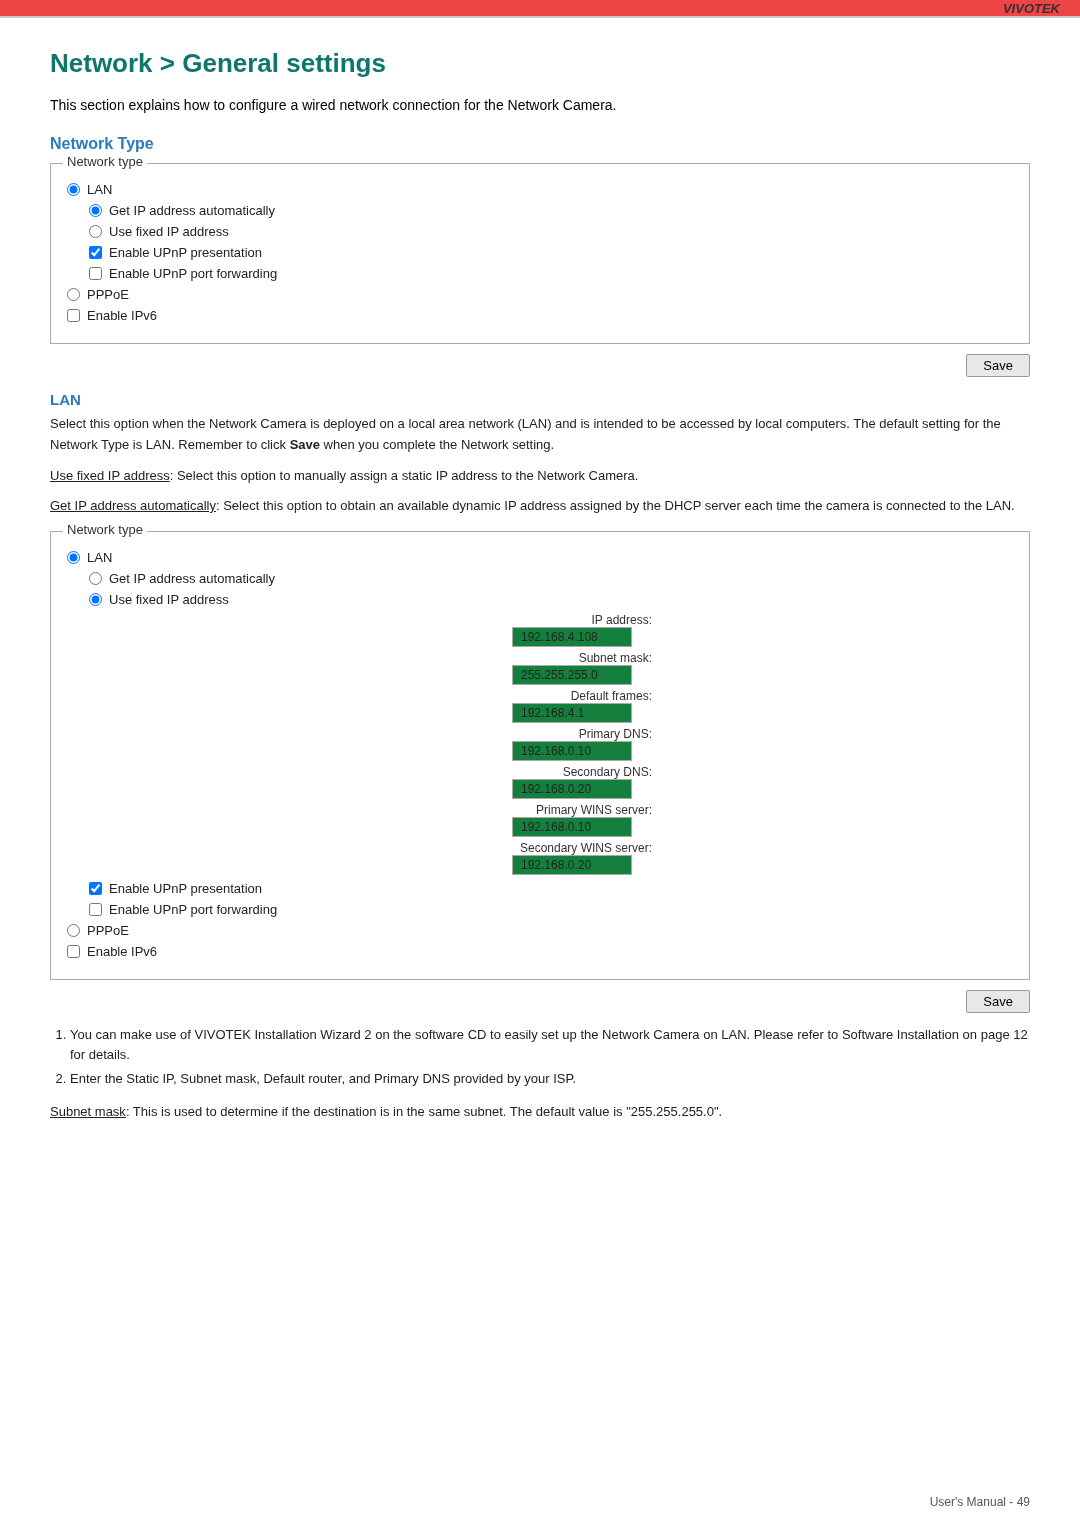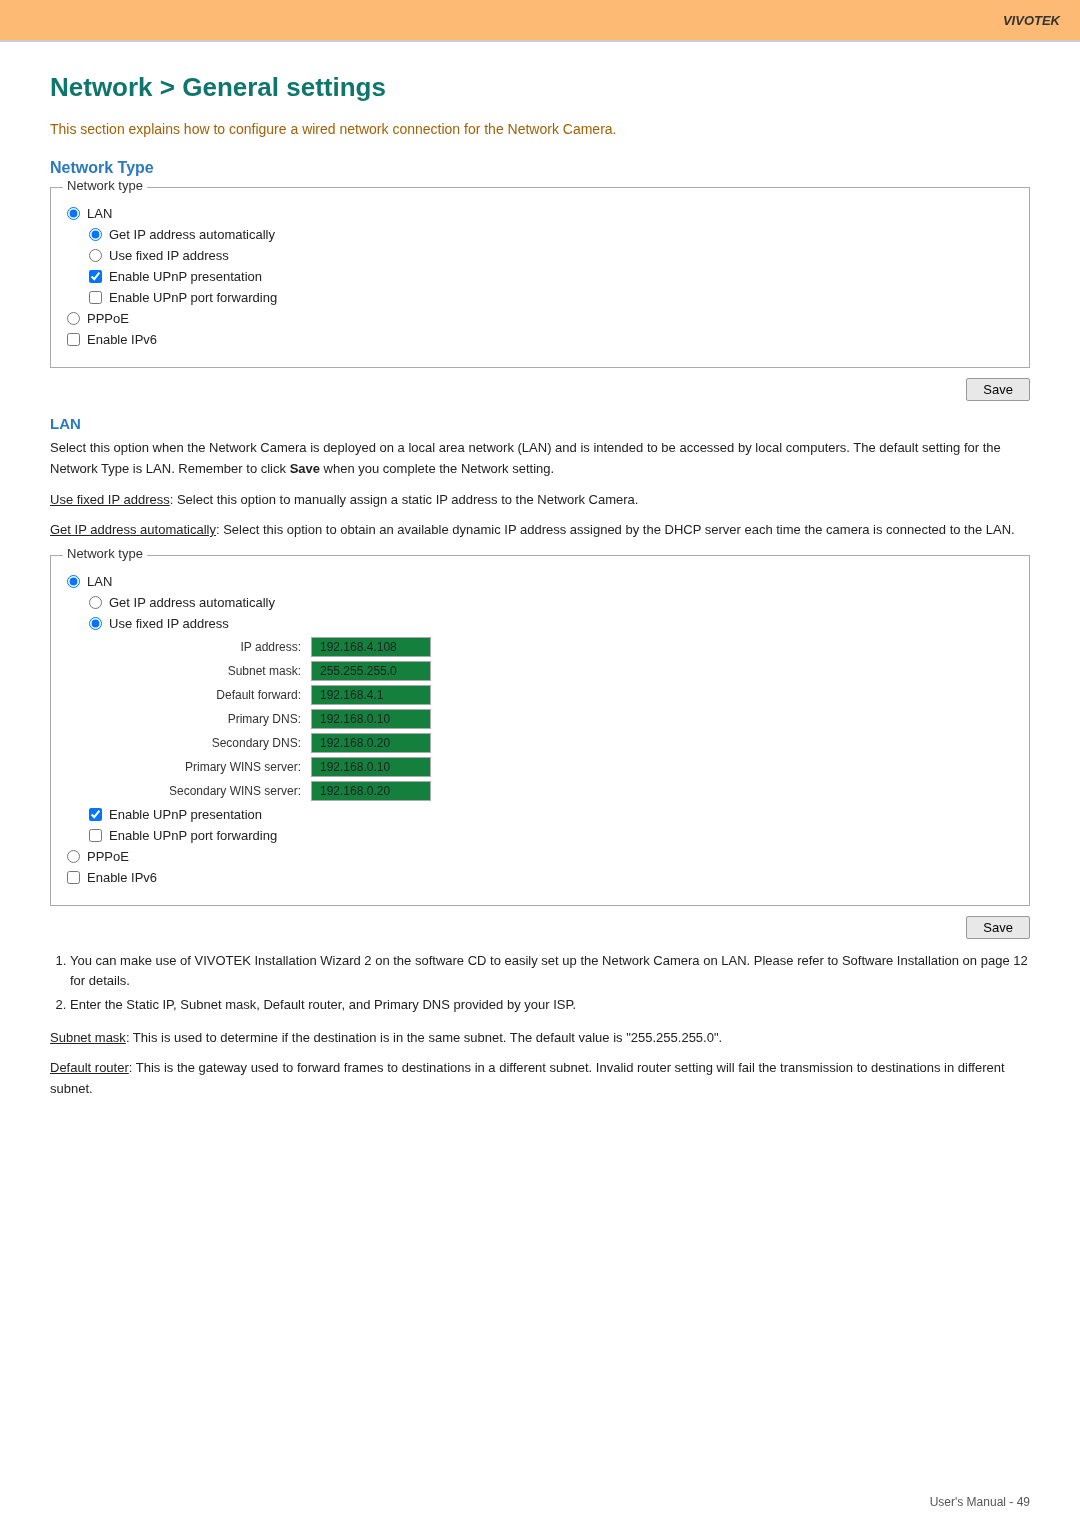--- a/index.html
+++ b/index.html
@@ -6,43 +6,43 @@
     body {
       font-family: Arial, sans-serif;
       font-size: 14px;
       background: #fff;
       color: #222;
       width: 1080px;
       min-height: 1527px;
       position: relative;
     }
     .page-header {
-      background: #fdba74;
+      background: #ef4444;
       border-bottom: 1px solid #ccc;
-      padding: 12px 20px;
+      padding: 0 20px;
       text-align: right;
     }
     .brand-name {
       font-style: italic;
       font-weight: bold;
       font-size: 13px;
       color: #333;
     }
     .content {
       padding: 30px 50px 40px 50px;
     }
     .page-title {
       font-size: 26px;
       font-weight: bold;
       color: #0f766e;
       margin-bottom: 18px;
     }
     .intro-text {
       font-size: 14px;
-      color: #a16207;
+      color: #000000;
       margin-bottom: 22px;
       margin-top: 8px;
     }
     .section-heading {
       color: #2a7abf;
       font-size: 16px;
       font-weight: bold;
       margin-bottom: 10px;
     }
     .network-type-box {
@@ -113,20 +113,21 @@
     }
     .ip-fields {
       margin-left: 64px;
       margin-top: 4px;
     }
     .ip-row {
       display: flex;
       align-items: center;
       margin: 4px 0;
       font-size: 13px;
+      flex-direction: column;
     }
     .ip-label {
       width: 180px;
       color: #333;
       text-align: right;
       padding-right: 10px;
       font-size: 12px;
     }
     .ip-value {
       border: 1px solid #aaa;
@@ -254,21 +255,21 @@
     <div class="ip-fields" id="ip-fields-container">
         <div class="ip-row">
           <span class="ip-label">IP address:</span>
           <span class="ip-value">192.168.4.108</span>
         </div>
         <div class="ip-row">
           <span class="ip-label">Subnet mask:</span>
           <span class="ip-value">255.255.255.0</span>
         </div>
         <div class="ip-row">
-          <span class="ip-label">Default forward:</span>
+          <span class="ip-label">Default frames:</span>
           <span class="ip-value">192.168.4.1</span>
         </div>
         <div class="ip-row">
           <span class="ip-label">Primary DNS:</span>
           <span class="ip-value">192.168.0.10</span>
         </div>
         <div class="ip-row">
           <span class="ip-label">Secondary DNS:</span>
           <span class="ip-value">192.168.0.20</span>
         </div>
@@ -309,19 +310,16 @@
 
   <ol class="numbered-list" id="notes-list">
       <li>You can make use of VIVOTEK Installation Wizard 2 on the software CD to easily set up the Network Camera on LAN. Please refer to Software Installation on page 12 for details.</li>
       <li>Enter the Static IP, Subnet mask, Default router, and Primary DNS provided by your ISP.</li>
     </ol>
 
   <p class="body-text">
     <span class="underline-link">Subnet mask</span><span>: This is used to determine if the destination is in the same subnet. The default value is "255.255.255.0".</span>
   </p>
 
-  <p class="body-text">
-    <span class="underline-link">Default router</span><span>: This is the gateway used to forward frames to destinations in a different subnet. Invalid router setting will fail the transmission to destinations in different subnet.</span>
-  </p>
 
 </div>
 
 <div class="page-footer">User's Manual - 49</div>
 
 </body></html>

